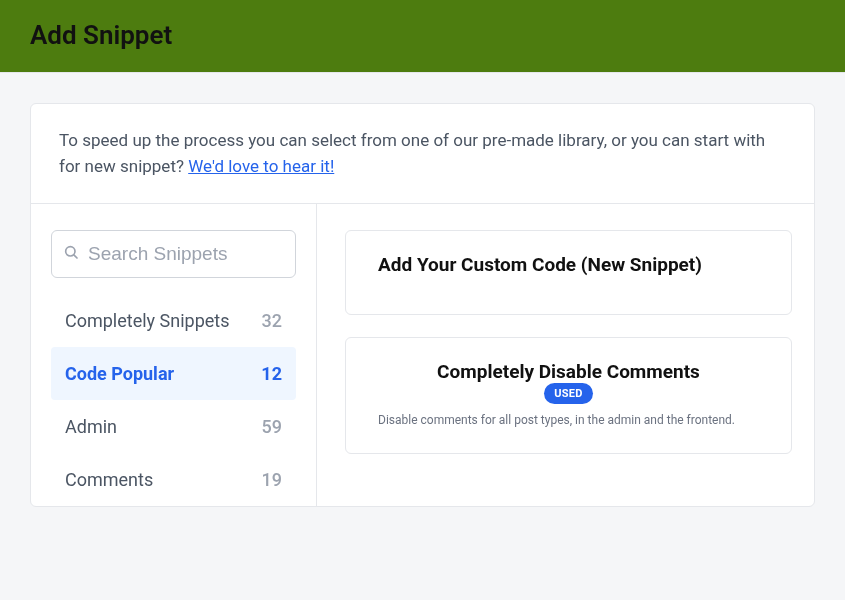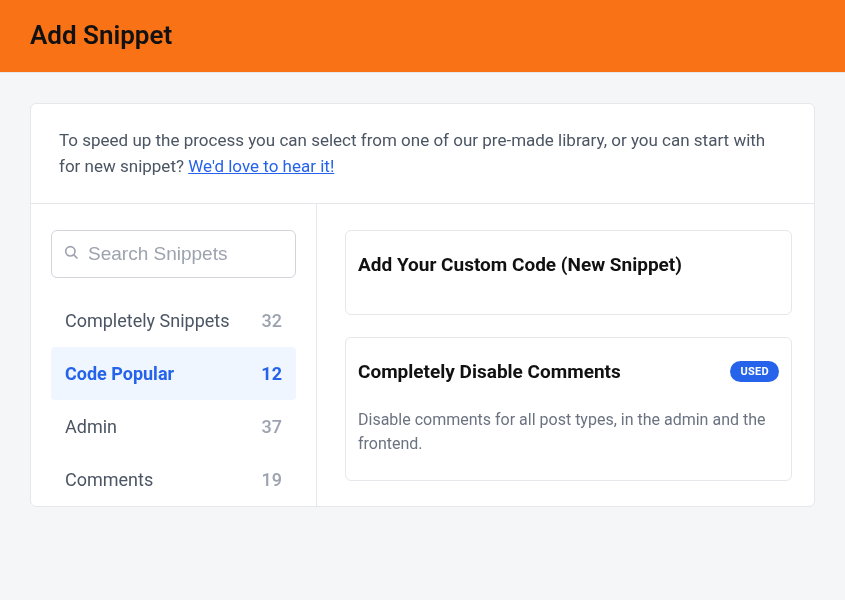--- a/index.html
+++ b/index.html
@@ -5,21 +5,21 @@
   * { box-sizing: border-box; margin: 0; padding: 0; }
   body {
     font-family: -apple-system, BlinkMacSystemFont, "Segoe UI", Roboto, Helvetica, Arial, sans-serif;
     background: #f5f6f8;
     color: #1f2937;
     width: 845px;
     height: 600px;
     overflow: hidden;
   }
   .header {
-    background: #f97316;
+    background: #4d7c0f;
     padding: 20px 30px 22px;
     border-bottom: 1px solid #e5e7eb;
   }
   .page-title {
     font-size: 26px;
     font-weight: 600;
     color: #111;
   }
   .main-card {
     margin: 30px;
@@ -85,21 +85,21 @@
   }
   .cat-item.active .label { color: #2563eb; font-weight: 700; }
   .cat-item.active .count { color: #2563eb; font-weight: 700; }
   .content {
     flex: 1;
     padding: 26px 22px 0 28px;
   }
   .snippet-card {
     border: 1px solid #e5e7eb;
     border-radius: 6px;
-    padding: 22px 12px 24px;
+    padding: 22px 32px 24px;
     margin-bottom: 22px;
   }
   .snippet-title {
     font-size: 19px;
     font-weight: 700;
     color: #111;
     margin-bottom: 14px;
   }
   .use-btn-wrap {
     border: 5px solid #e7352c;
@@ -116,39 +116,40 @@
     font-size: 17px;
     border: none;
     padding: 13px 0;
     border-radius: 4px;
     cursor: pointer;
   }
   .snippet-header-row {
     display: flex;
     justify-content: space-between;
     align-items: center;
-    margin-bottom: 25px;
+    margin-bottom: 7px;
+    flex-direction: column;
   }
   .snippet-title-inline {
     font-size: 19px;
     font-weight: 700;
     color: #111;
   }
   .badge {
     background: #2563eb;
     color: #fff;
     font-size: 11px;
     font-weight: 700;
     padding: 4px 10px;
     border-radius: 999px;
     letter-spacing: 0.3px;
   }
   .snippet-desc {
     color: #6b7280;
-    font-size: 16px;
+    font-size: 12px;
     line-height: 1.5;
   }
 </style>
 </head>
 <body>
 
 <div class="header">
   <h1 class="page-title">Add Snippet</h1>
 </div>
 
@@ -172,21 +173,21 @@
         <div class="cat-item">
           <span class="label">Completely Snippets</span>
           <span class="count">32</span>
         </div>
         <div class="cat-item active">
           <span class="label">Code Popular</span>
           <span class="count">12</span>
         </div>
         <div class="cat-item">
           <span class="label">Admin</span>
-          <span class="count">37</span>
+          <span class="count">59</span>
         </div>
         <div class="cat-item">
           <span class="label">Comments</span>
           <span class="count">19</span>
         </div>
       </div>
     </div>
 
     <div class="content">
       <div class="snippet-card">

